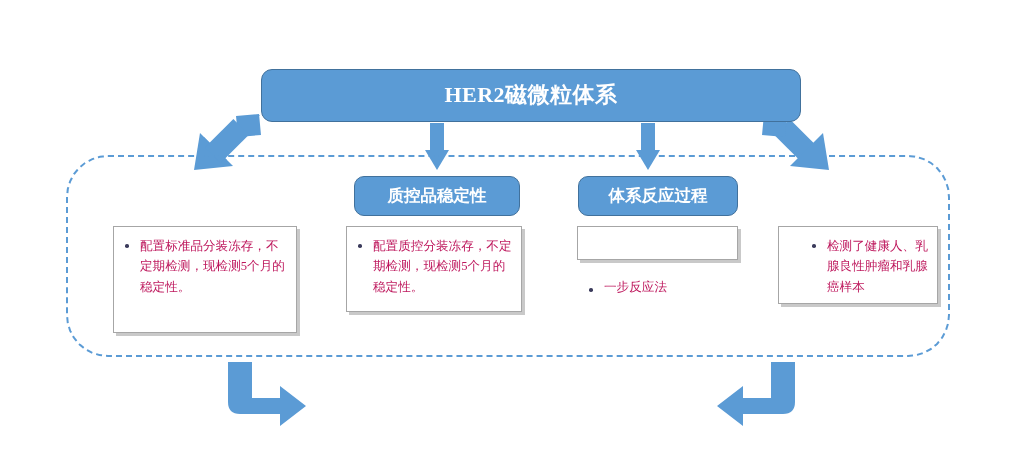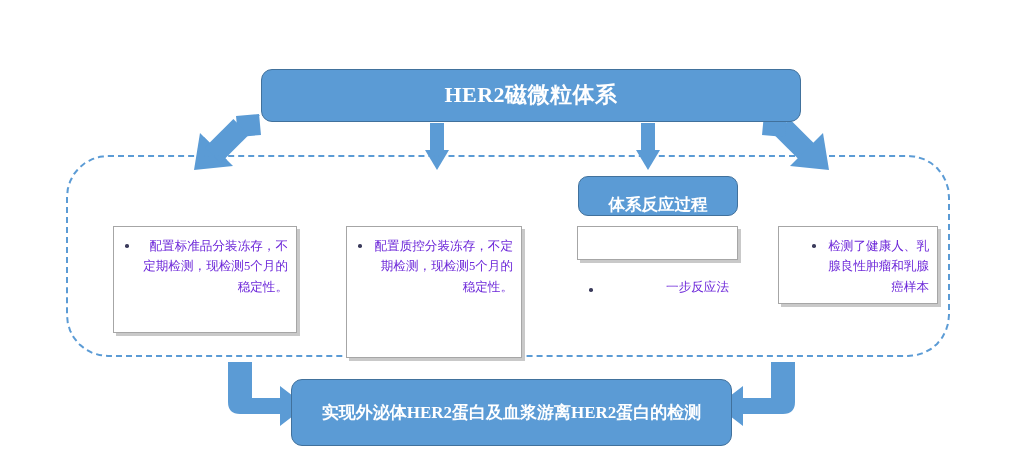--- a/index.html
+++ b/index.html
@@ -78,21 +78,21 @@
   }
 
   .section-header {
     height: 40px;
     font-size: 16.5px;
     border-radius: 10px;
   }
 
   #header-1 { left: 117px; top: 176px; width: 180px; }
   #header-2 { left: 354px; top: 176px; width: 166px; }
-  #header-3 { left: 578px; top: 176px; width: 160px; align-items: flex-end; }
+  #header-3 { left: 578px; top: 176px; width: 160px; }
   #header-4 { left: 787px; top: 176px; width: 148px; }
 
   
   .content-box {
     position: absolute;
     background: #ffffff;
     border: 1px solid #a6a6a6;
     box-shadow: 3px 3px 0 0 #c9c9c9;
     box-sizing: border-box;
     padding: 9px 8px 8px 6px;
@@ -100,37 +100,37 @@
   .content-box ul {
     margin: 0;
     padding: 0;
     list-style: none;
   }
   .content-box li {
     position: relative;
     padding-left: 20px;
     font-size: 12.6px;
     line-height: 1.62;
-    color: #6d28d9;
+    color: #be185d;
     font-family: "Liberation Serif", "DejaVu Serif", serif;
-    text-align: right;
+    text-align: left;
   }
   .content-box li::before {
     content: "";
     position: absolute;
     left: 5px;
     top: 8px;
     width: 3.5px;
     height: 3.5px;
     background: #3b3b5c;
     border-radius: 50%;
   }
 
   #content-1 { left: 113px; top: 226px; width: 184px; height: 107px; }
-  #content-2 { left: 346px; top: 226px; width: 176px; height: 132px; }
+  #content-2 { left: 346px; top: 226px; width: 176px; height: 86px; }
   #content-3 { left: 577px; top: 226px; width: 161px; height: 34px; }
   #content-4 { left: 778px; top: 226px; width: 160px; height: 78px; padding-left: 28px; }
 
   #content-3 li { line-height: 1.18; margin-top: 44px; }
 </style>
 </head>
 <body>
 
 <div id="canvas">
 
@@ -193,20 +193,23 @@
   </div>
 
   <div class="dashed-group"></div>
 
   <div id="content-1" class="content-box">
     <ul>
       <li>配置标准品分装冻存，不定期检测，现检测5个月的稳定性。</li>
     </ul>
   </div>
 
+  <div id="header-2" class="blue-box section-header">
+    <span>质控品稳定性</span>
+  </div>
   <div id="content-2" class="content-box">
     <ul>
       <li>配置质控分装冻存，不定期检测，现检测5个月的稳定性。</li>
     </ul>
   </div>
 
   <div id="header-3" class="blue-box section-header">
     <span>体系反应过程</span>
   </div>
   <div id="content-3" class="content-box">
@@ -214,17 +217,14 @@
       <li>一步反应法</li>
     </ul>
   </div>
 
   <div id="content-4" class="content-box">
     <ul>
       <li>检测了健康人、乳腺良性肿瘤和乳腺癌样本</li>
     </ul>
   </div>
 
-  <div id="conclusion-box" class="blue-box">
-    <span>实现外泌体HER2蛋白及血浆游离HER2蛋白的检测</span>
-  </div>
 
 </div>
 
 </body></html>

